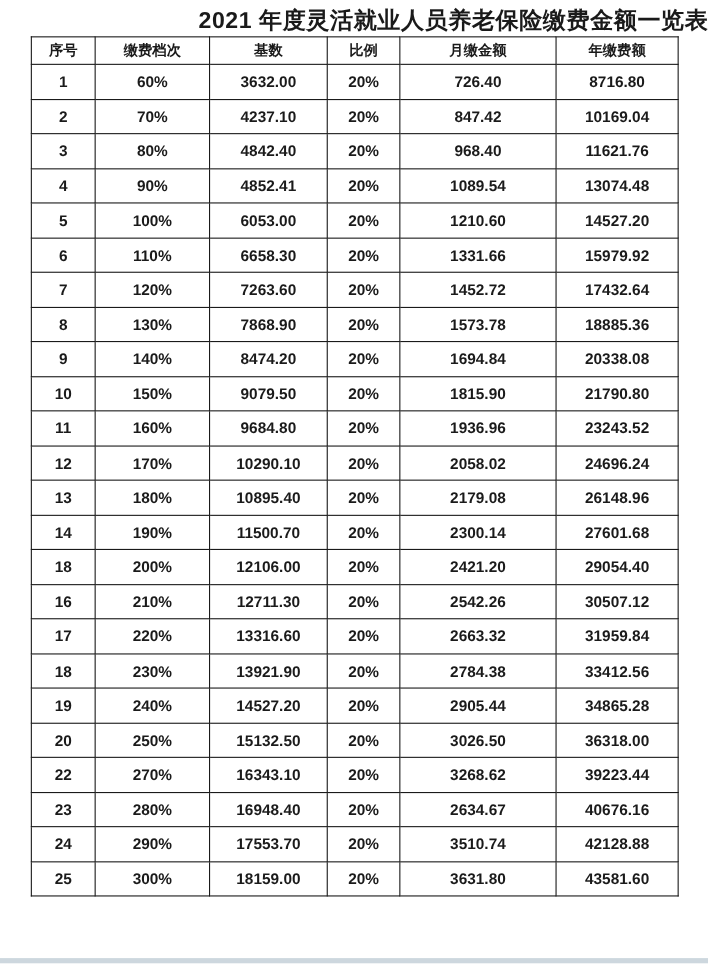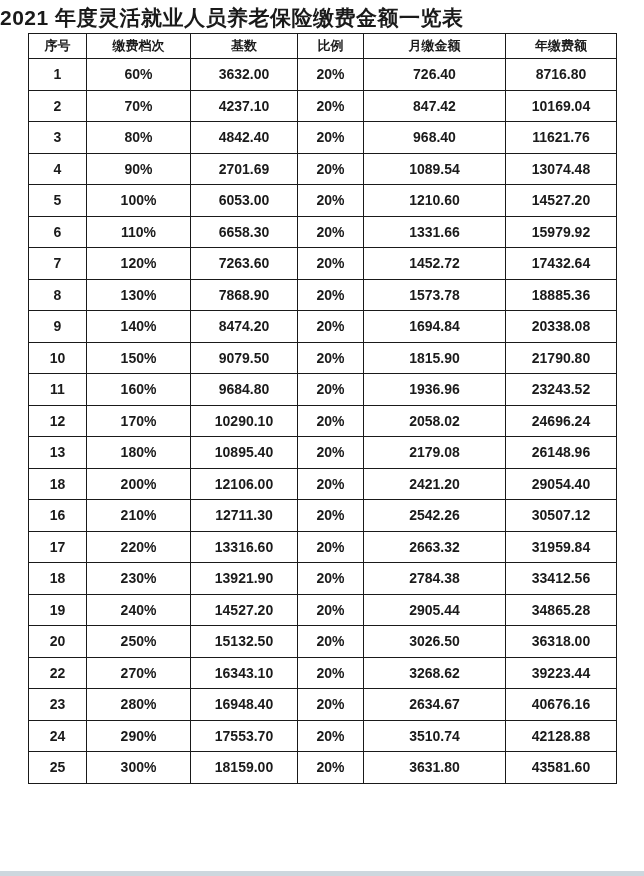--- a/index.html
+++ b/index.html
@@ -16,21 +16,21 @@
     position: relative;
     overflow: hidden;
     background: var(--bg-color);
     color: var(--text-color);
     font-family: "Liberation Sans", "DejaVu Sans", sans-serif;
   }
   .page-title {
     margin: 0;
     padding: 4px 0 4px;
     height: 33px;
-    text-align: left;
+    text-align: right;
     font-size: 21px;
     font-weight: bold;
     letter-spacing: 0.5px;
     white-space: nowrap;
   }
   table.payment-table {
     border-collapse: collapse;
     table-layout: fixed;
     margin-left: 28px;
     width: 588px;
@@ -109,21 +109,21 @@
         <td>3</td>
         <td>80%</td>
         <td>4842.40</td>
         <td>20%</td>
         <td>968.40</td>
         <td>11621.76</td>
       </tr>
       <tr>
         <td>4</td>
         <td>90%</td>
-        <td>2701.69</td>
+        <td>4852.41</td>
         <td>20%</td>
         <td>1089.54</td>
         <td>13074.48</td>
       </tr>
       <tr>
         <td>5</td>
         <td>100%</td>
         <td>6053.00</td>
         <td>20%</td>
         <td>1210.60</td>
@@ -187,20 +187,28 @@
       </tr>
       <tr>
         <td>13</td>
         <td>180%</td>
         <td>10895.40</td>
         <td>20%</td>
         <td>2179.08</td>
         <td>26148.96</td>
       </tr>
       <tr>
+        <td>14</td>
+        <td>190%</td>
+        <td>11500.70</td>
+        <td>20%</td>
+        <td>2300.14</td>
+        <td>27601.68</td>
+      </tr>
+      <tr>
         <td>18</td>
         <td>200%</td>
         <td>12106.00</td>
         <td>20%</td>
         <td>2421.20</td>
         <td>29054.40</td>
       </tr>
       <tr>
         <td>16</td>
         <td>210%</td>

